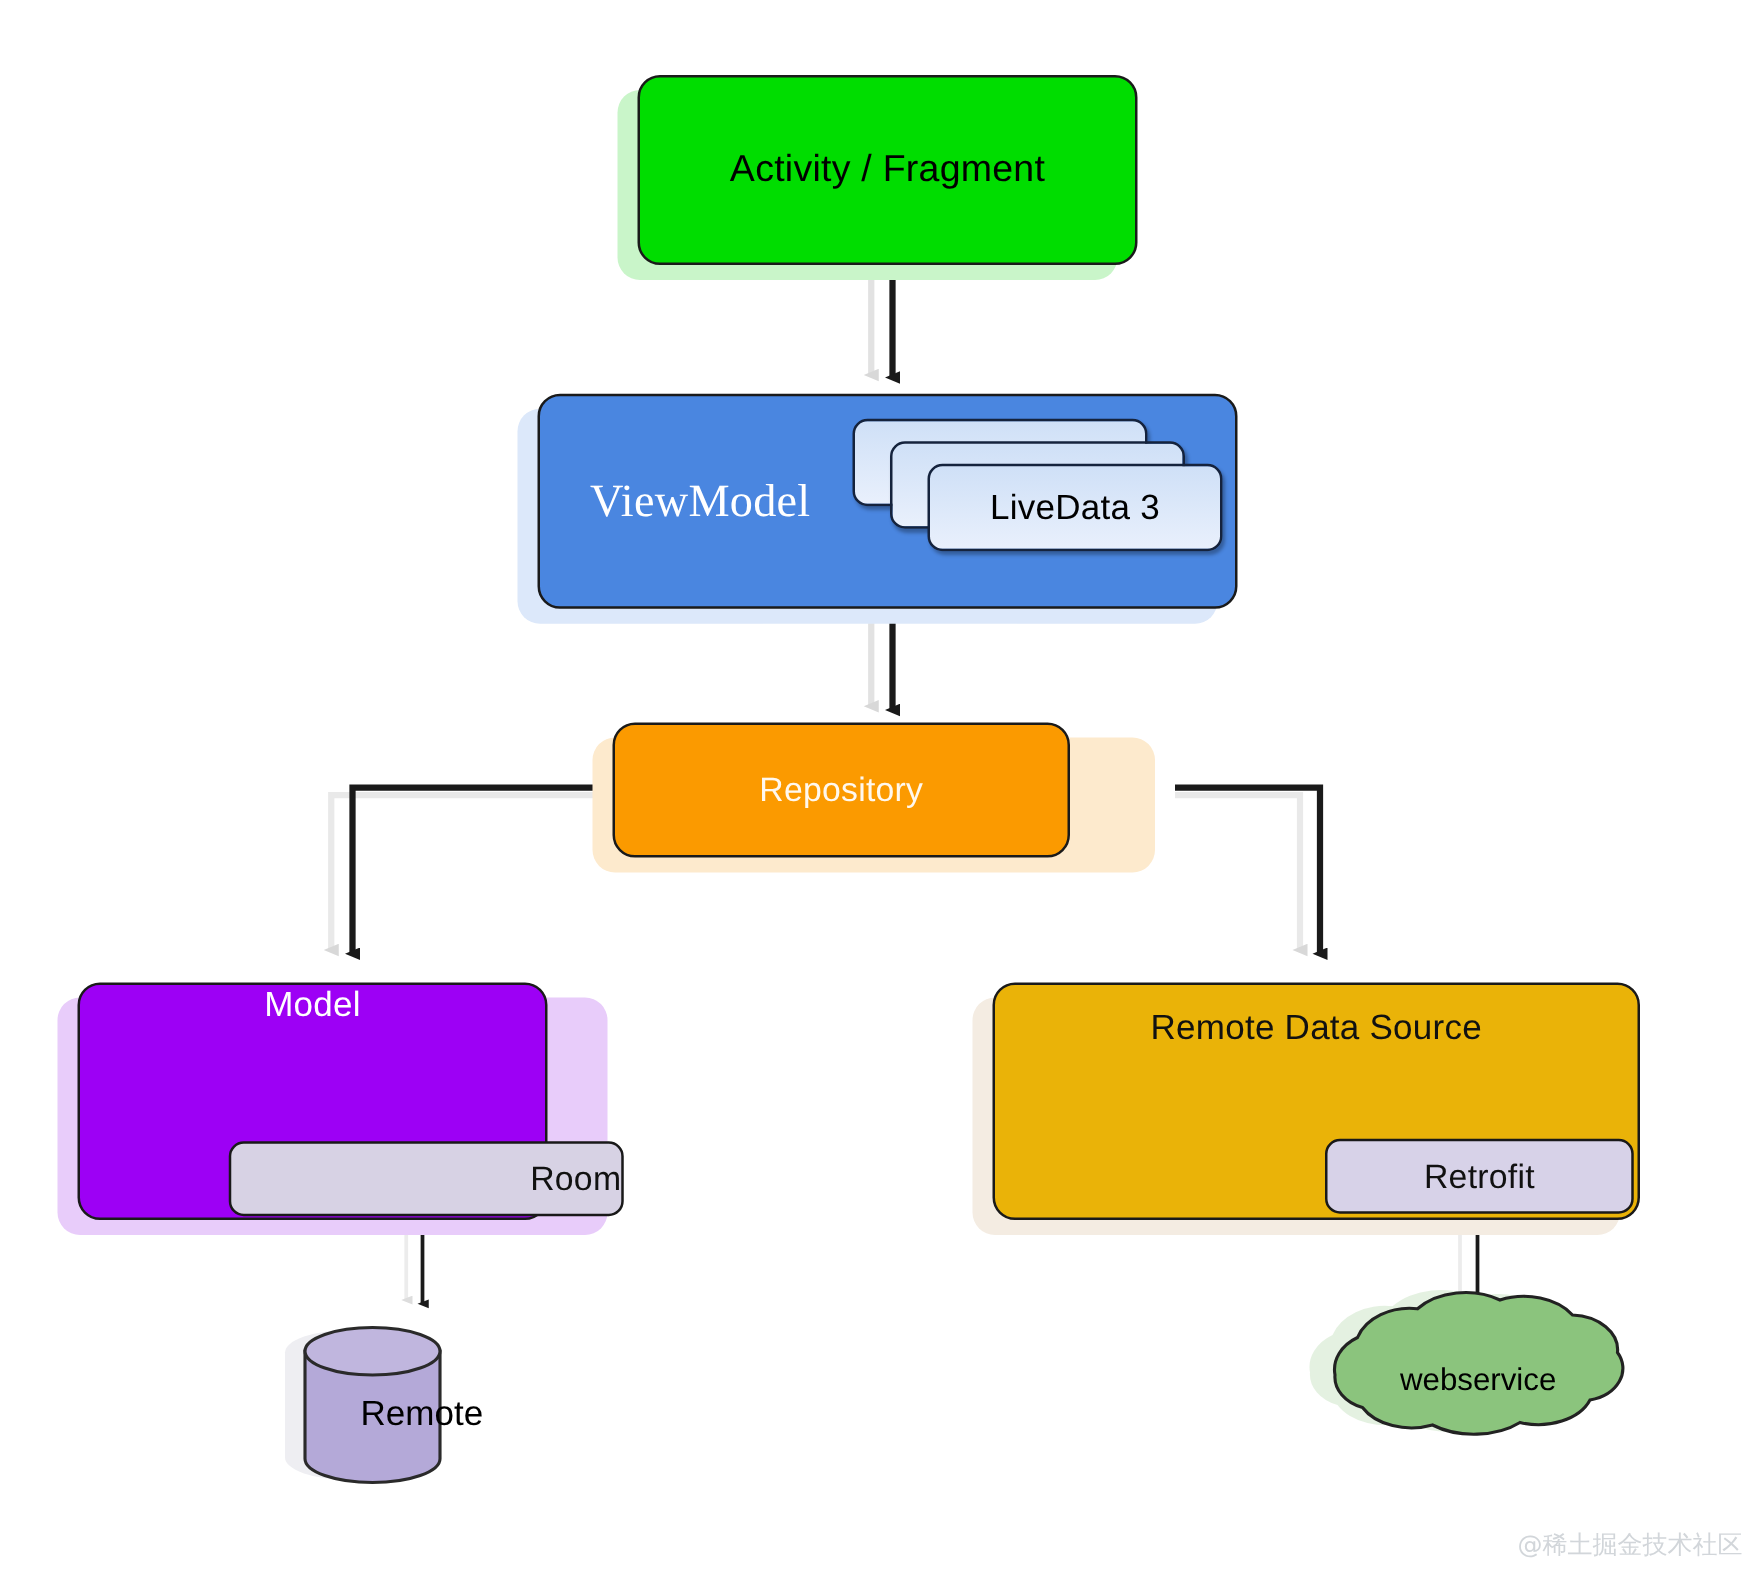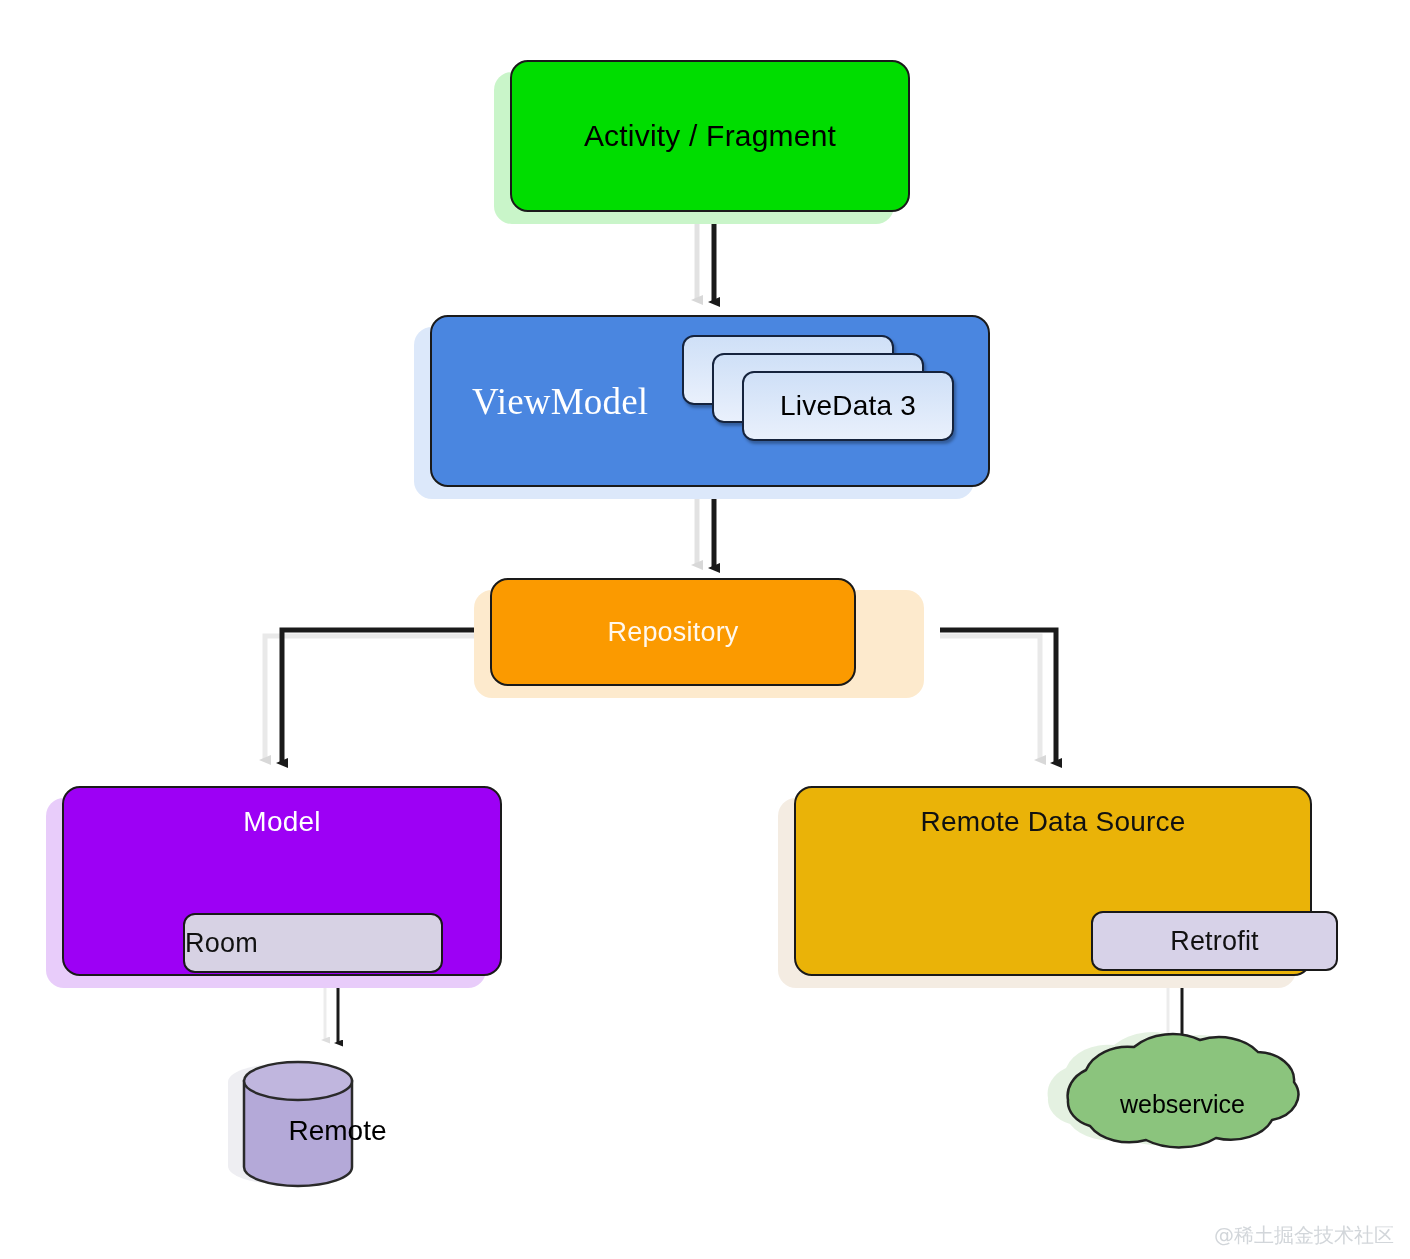--- a/index.html
+++ b/index.html
@@ -86,21 +86,21 @@
   }
   .livedata-stack {
     position: absolute;
     left: 682px; top: 335px;
     width: 300px; height: 110px;
     z-index: 6;
   }
   .livedata-card {
     position: absolute;
     box-sizing: border-box;
-    width: 212px;
+    width: 236px;
     height: 70px;
     border: 2px solid #15233d;
     border-radius: 12px;
     background: linear-gradient(180deg, #cfe0f7 0%, #e9f0fc 100%);
     display: flex;
     align-items: center;
     justify-content: center;
     box-shadow: 2px 3px 3px rgba(0,0,0,0.30);
   }
   .livedata-card.c1 { left: 0px;  top: 0px;  z-index: 1; }
@@ -124,44 +124,43 @@
   }
   #repository-shadow {
     left: 474px; top: 590px;
     width: 450px; height: 108px;
     background: #fdeacd;
   }
 
   
   #model-box {
     left: 62px; top: 786px;
-    width: 440px; height: 190px;
+    width: 376px; height: 190px;
     background: #9d00f5;
-    padding-top: 18px;
   }
   #model-box .node-label {
     color: #ffffff;
     font-size: 28px;
   }
   #model-shadow {
     left: 46px; top: 798px;
     width: 440px; height: 190px;
     background: #e8ccfa;
   }
   #room-box {
     position: absolute;
     left: 183px; top: 913px;
-    width: 260px; height: 60px;
+    width: 316px; height: 60px;
     box-sizing: border-box;
     background: #d7d2e4;
     border: 2px solid #191919;
     border-radius: 12px;
     display: flex;
     align-items: center;
-    justify-content: flex-start;
+    justify-content: flex-end;
     z-index: 7;
   }
   #room-box .node-label {
     color: #111111;
     font-size: 27px;
   }
 
   
   #remote-box {
     left: 794px; top: 786px;
@@ -183,21 +182,20 @@
     left: 1060px; top: 911px;
     width: 247px; height: 60px;
     box-sizing: border-box;
     background: #d7d2e8;
     border: 2px solid #191919;
     border-radius: 12px;
     display: flex;
     align-items: center;
     justify-content: center;
     z-index: 7;
-    margin-left: 31px;
   }
   #retrofit-box .node-label {
     color: #111111;
     font-size: 27px;
   }
 
   
   .shape-label {
     position: absolute;
     z-index: 8;

